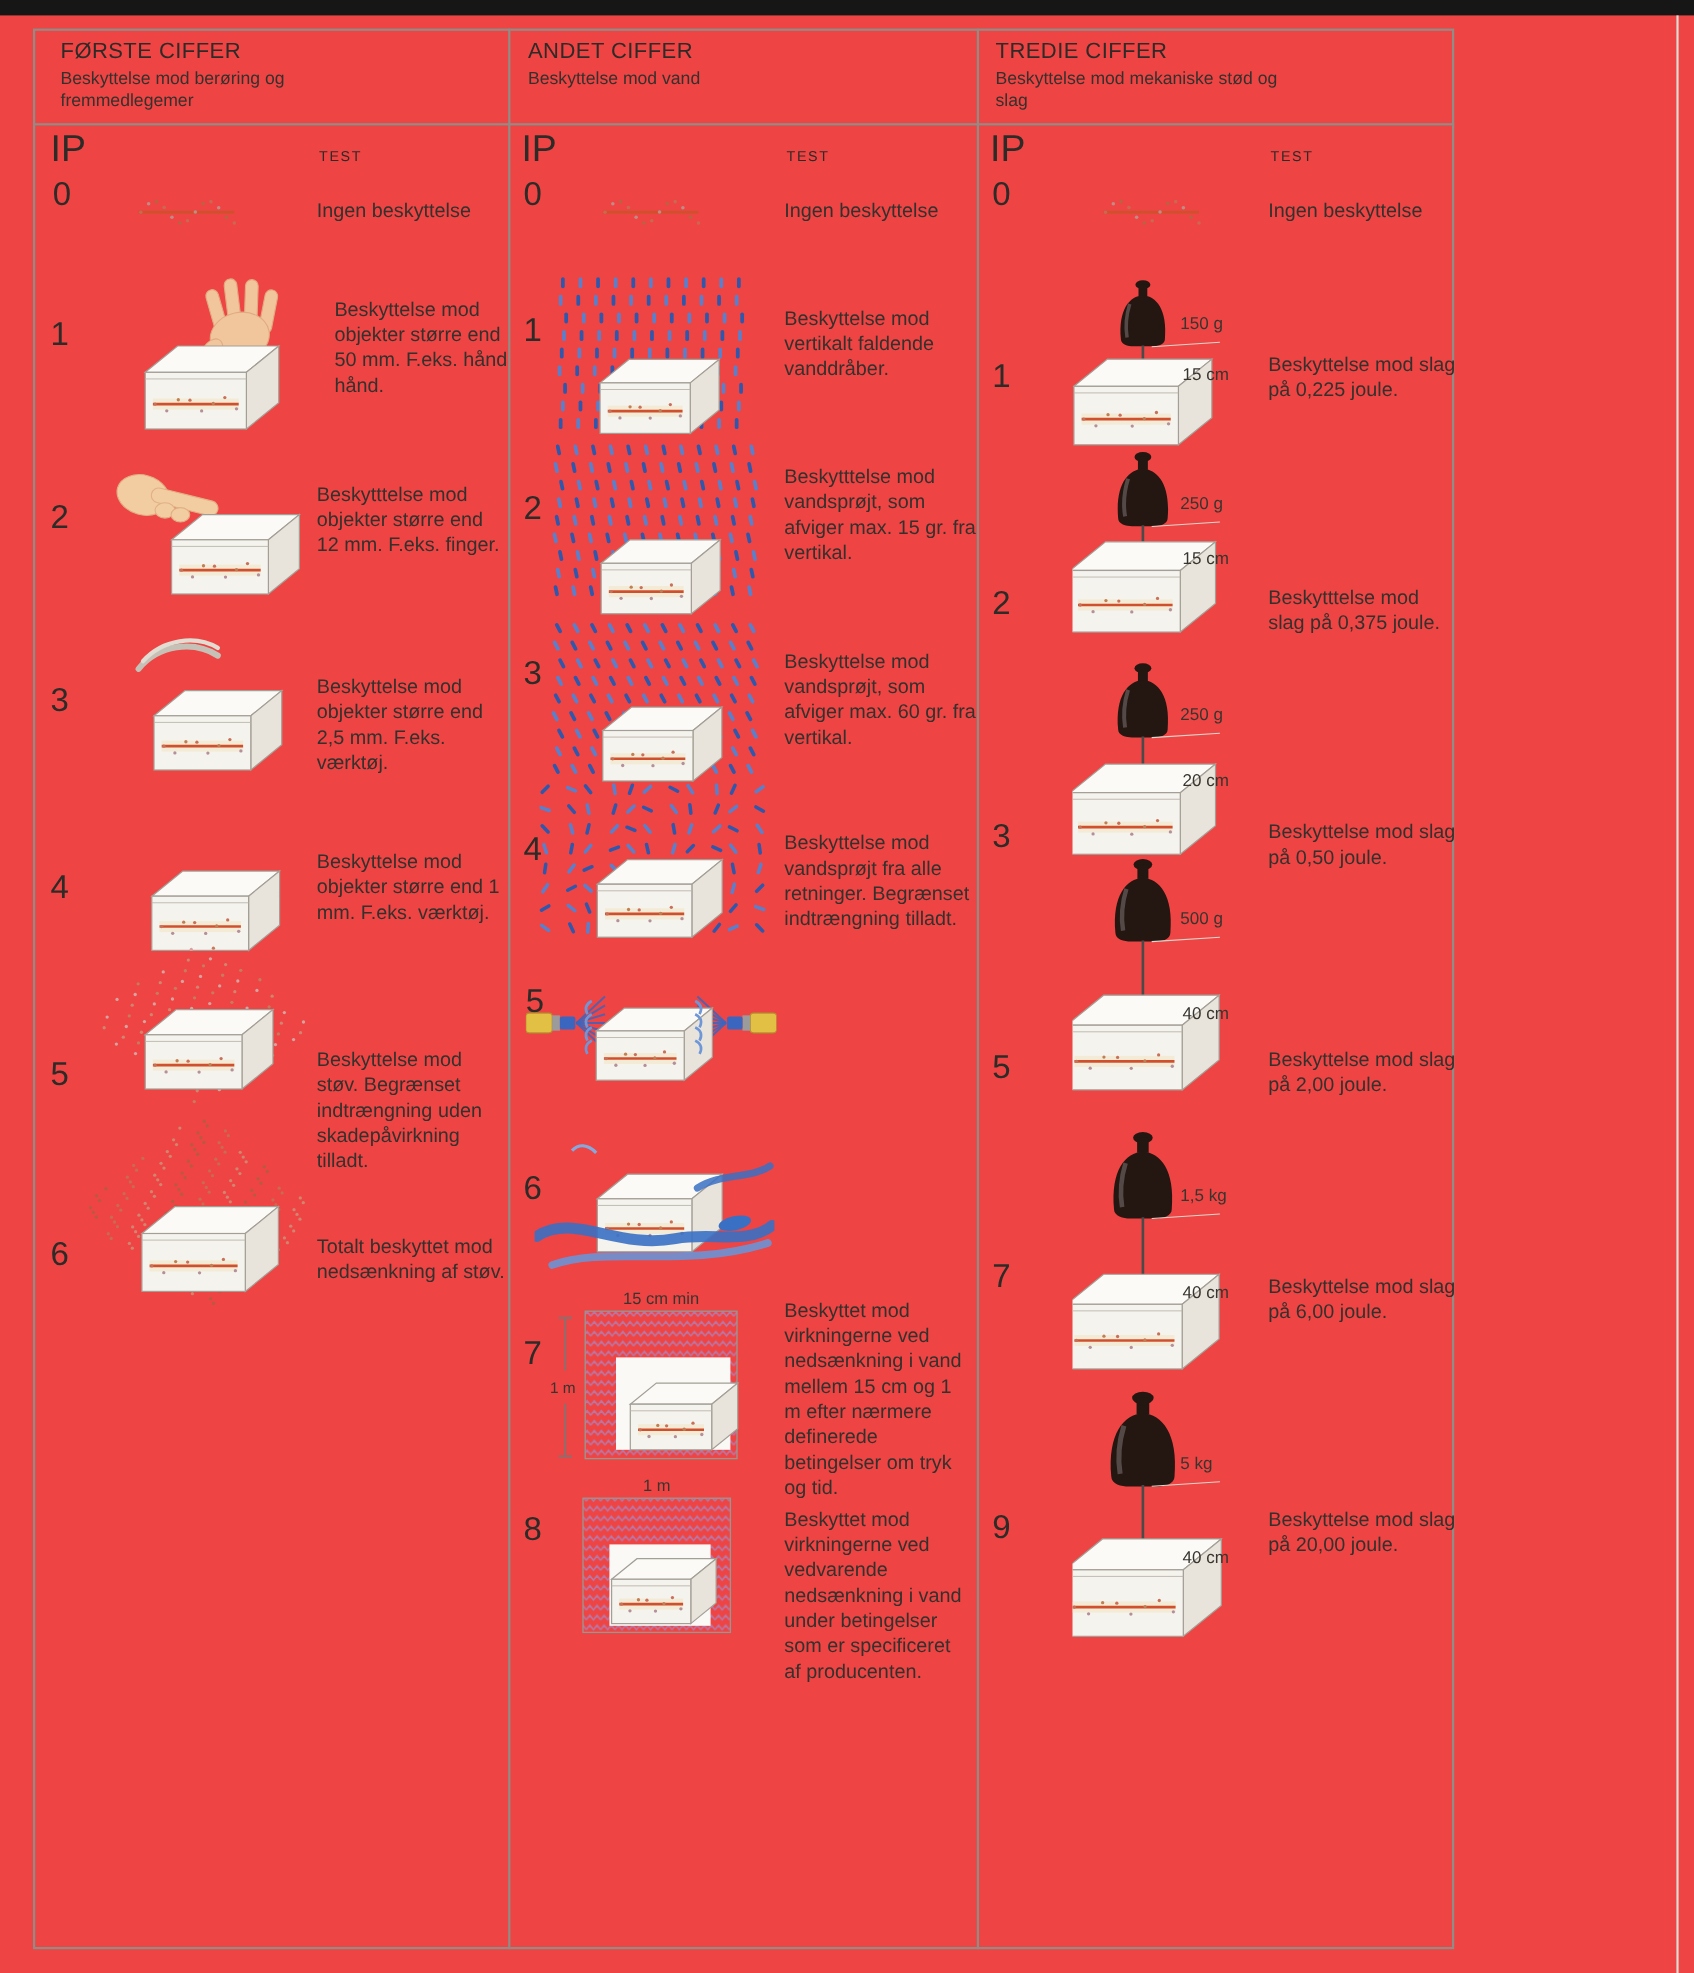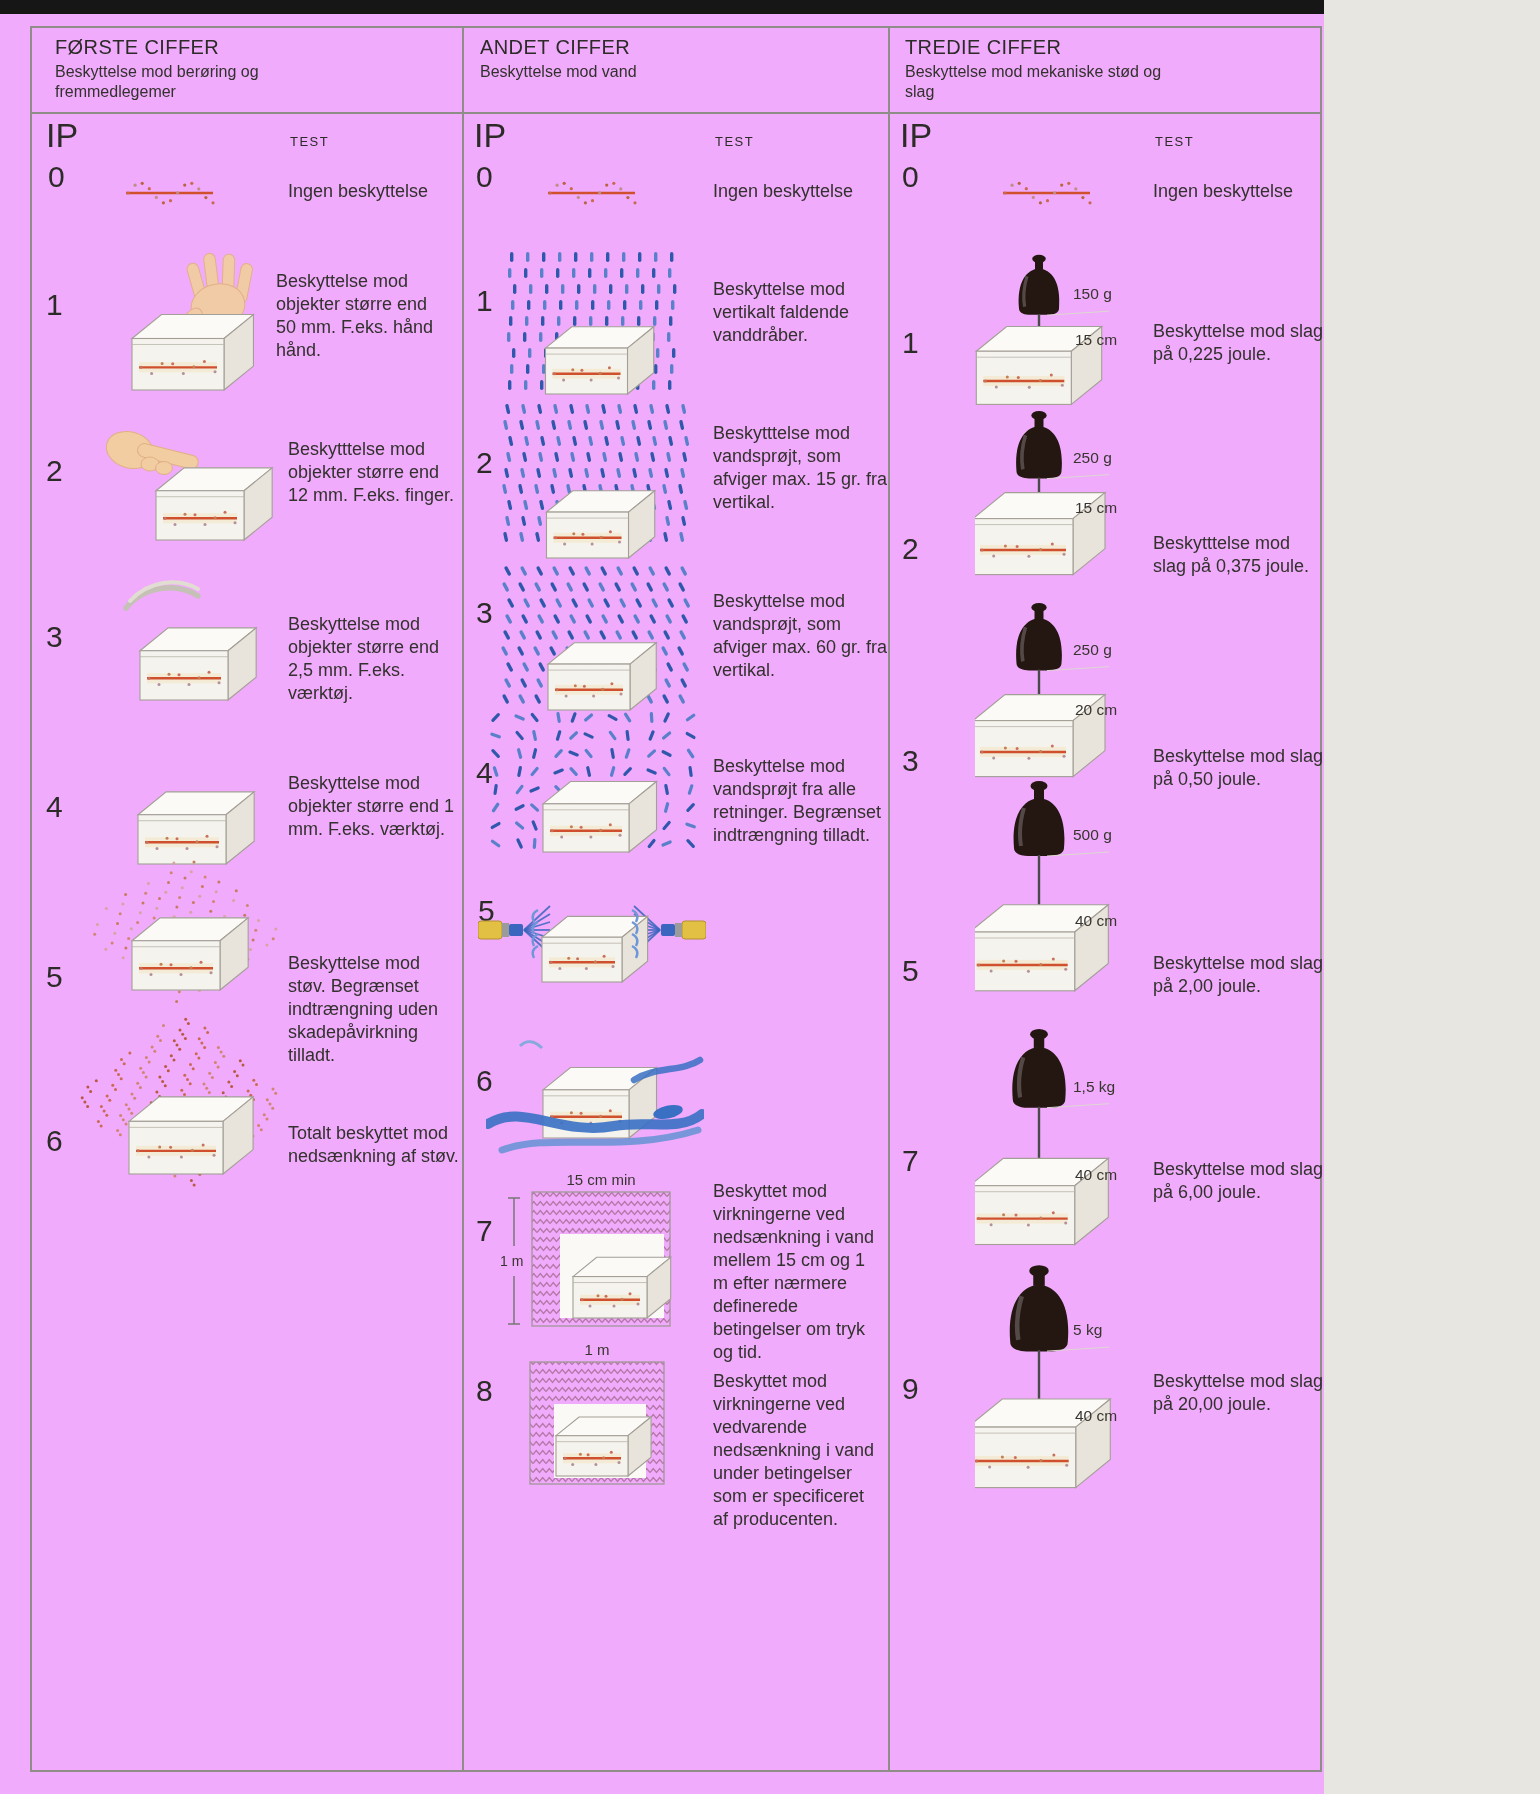--- a/index.html
+++ b/index.html
@@ -1,17 +1,17 @@
 <!DOCTYPE html>
 <html><head>
 <meta charset="utf-8">
 <style>
   *{box-sizing:border-box}
   html,body{margin:0;padding:0;background:#e8e6e1}
-  #canvas{position:relative;width:1324px;height:1794px;background:#f0abfc;overflow:hidden;
+  #canvas{position:relative;width:1540px;height:1794px;background:#ef4444;overflow:hidden;
           font-family:"Liberation Sans", sans-serif;color:#33312d;}
   .topbar{position:absolute;left:0;top:0;width:1540px;height:14px;background:#161616}
   .scan-edge{position:absolute;left:1524px;top:14px;width:2px;height:1780px;background:#dedbd4}
   .frame{position:absolute;left:30px;top:26px;width:1292px;height:1746px;border:2px solid #8f8d88}
   .vsep{position:absolute;top:26px;width:2px;height:1746px;background:#8f8d88}
   .hline{position:absolute;left:30px;top:112px;width:1292px;height:2px;background:#8f8d88}
   .hdr{position:absolute}
   .hdr-title{font-size:20px;letter-spacing:.4px;color:#2c2b28}
   .hdr-sub{font-size:16px;line-height:1.25;margin-top:3px;color:#33312d}
   .ip-big{position:absolute;font-size:34px;color:#2c2b28}
@@ -86,21 +86,21 @@
         <line x1="47" y1="119.3312" x2="125" y2="119.3312" stroke="#d0502e" stroke-width="2.4"></line>
         <circle cx="49.0" cy="119.3" r="1.5" fill="#c9705a"></circle>
         <circle cx="59.6" cy="125.5" r="1.5" fill="#b48f9c"></circle>
         <circle cx="70.1" cy="115.4" r="1.5" fill="#c17f53"></circle>
         <circle cx="80.7" cy="115.8" r="1.5" fill="#c9705a"></circle>
         <circle cx="91.3" cy="125.6" r="1.5" fill="#b48f9c"></circle>
         <circle cx="101.9" cy="118.8" r="1.5" fill="#c17f53"></circle>
         <circle cx="112.4" cy="113.4" r="1.5" fill="#c9705a"></circle>
         <circle cx="123.0" cy="123.7" r="1.5" fill="#b48f9c"></circle>
       </svg></div>
-    <div class="desc" style="left:276px;top:270px;width:172px">Beskyttelse mod objekter større end 50 mm. F.eks. hånd hånd.</div>
+    <div class="desc" style="left:304px;top:270px;width:172px">Beskyttelse mod objekter større end 50 mm. F.eks. hånd hånd.</div>
     <div class="num" style="left:46px;top:454px">2</div>
     <div class="icon" style="left:92px;top:402px;width:190px;height:148px"><svg width="190" height="148" viewBox="0 0 190 148">
         <g fill="#f2cda2" stroke="#e0b184" stroke-width="1">
           <ellipse cx="38" cy="48" rx="24" ry="18" transform="rotate(16 38 48)"></ellipse>
           <rect x="46" y="40" width="62" height="13.5" rx="6.7" transform="rotate(14 46 46)"></rect>
           <ellipse cx="58" cy="62" rx="9" ry="7"></ellipse>
           <ellipse cx="72" cy="66" rx="8.5" ry="6.5"></ellipse>
         </g>
         <polygon points="64,88.72 92.16,65.84 180.16,65.84 152,88.72" fill="#fbfaf6" stroke="#a39f96" stroke-width="1.1"></polygon>
         <polygon points="152,88.72 180.16,65.84 180.16,115.12 152,138" fill="#e8e4dc" stroke="#a39f96" stroke-width="1.1"></polygon>

